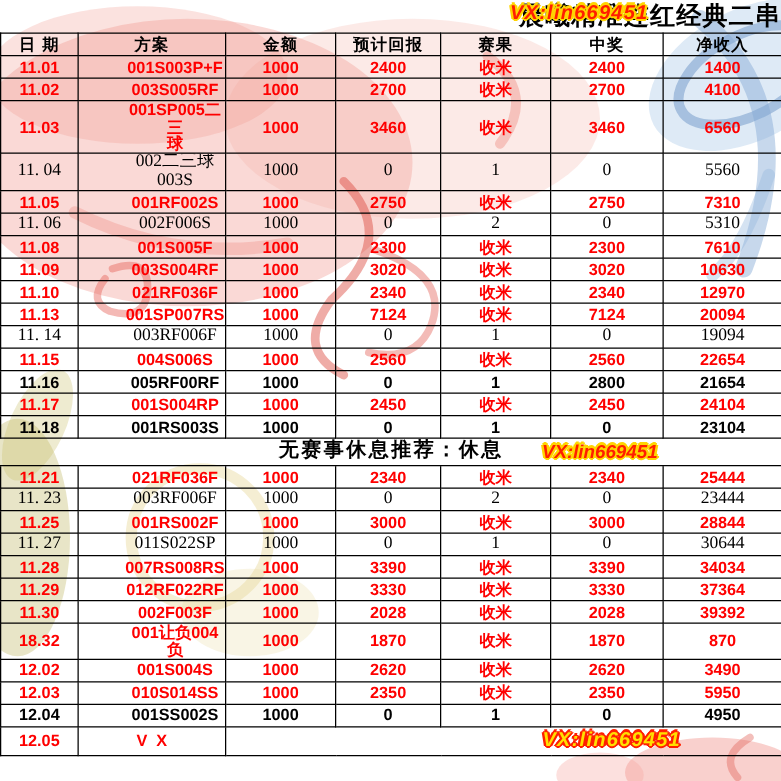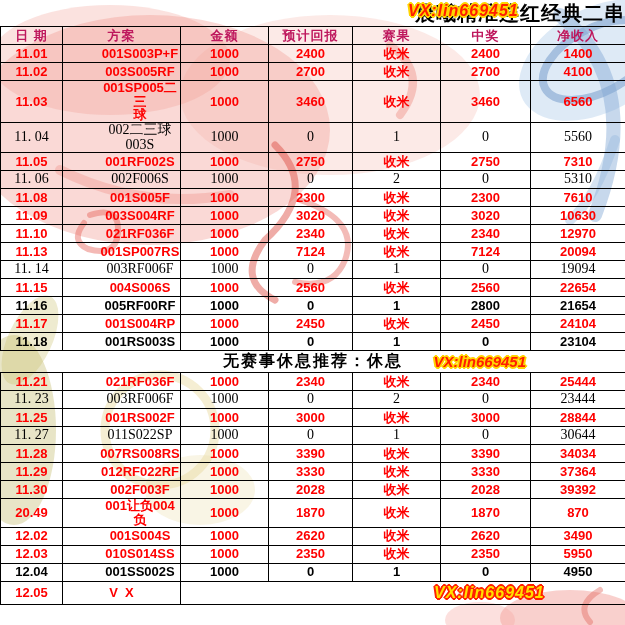--- a/index.html
+++ b/index.html
@@ -55,21 +55,21 @@
   col.c-net      { width:95px; }
 
   td, th {
     border:1px solid #000;
     text-align:center; vertical-align:middle;
     font-size:13px; line-height:1.05;
     overflow:hidden; padding:0;
     background:transparent;
   }
   thead tr { height:18px; }
-  th { font-weight:bold; color:#be185d; letter-spacing:1px; }
+  th { font-weight:bold; color:#000000; letter-spacing:1px; }
   tr.data { height:18px; }
   tr.data.tall { height:28px; }
   tr.win td { color:#fe0000; font-weight:bold; }
   tr.loss td { color:#000; font-weight:bold; }
   tr.loss.serif td {
     font-family:"Liberation Serif", serif;
     font-weight:normal; font-size:14px;
   }
   td.plan { white-space:pre-line;padding-left:37px; }
 
@@ -347,21 +347,21 @@
         <tr class="data win">
           <td>11.30</td>
           <td class="plan">002F003F</td>
           <td>1000</td>
           <td>2028</td>
           <td>收米</td>
           <td>2028</td>
           <td>39392</td>
         </tr>
         <tr class="data win">
-          <td>20.49</td>
+          <td>18.32</td>
           <td class="plan">001让负004负</td>
           <td>1000</td>
           <td>1870</td>
           <td>收米</td>
           <td>1870</td>
           <td>870</td>
         </tr>
         <tr class="data win">
           <td>12.02</td>
           <td class="plan">001S004S</td>

